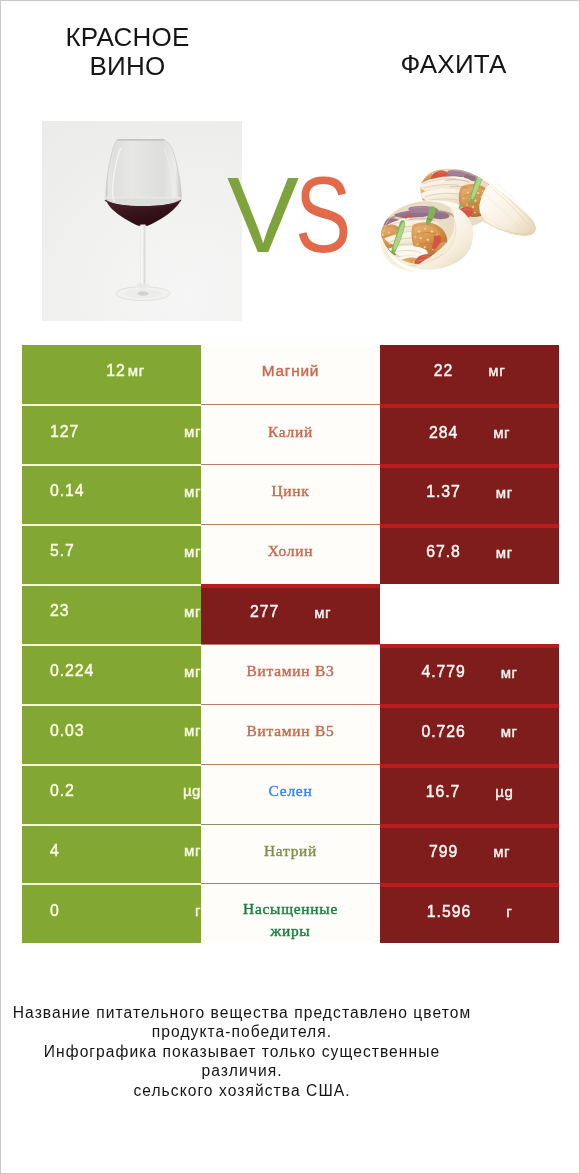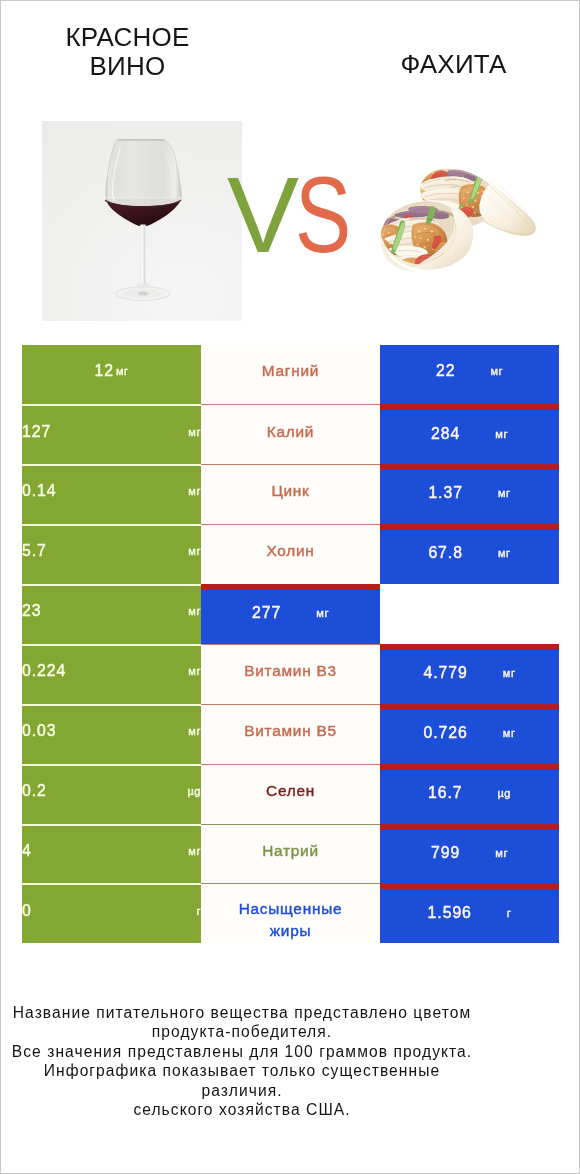--- a/index.html
+++ b/index.html
@@ -13,29 +13,29 @@
   .photo-right{position:absolute;left:378px;top:166px;width:160px;height:118px;overflow:visible;transform:translate(-4px,-3px) scale(1.015,0.925);transform-origin:0 0;}
   .vs{position:absolute;top:160px;left:226px;font-size:108px;font-weight:400;letter-spacing:-1px;line-height:1;}
   .vs .v{color:#7fa33c;}
   .vs .s{color:#e2694a;display:inline-block;transform:scaleX(0.78);transform-origin:left center;margin-left:-3px;}
   .table{position:absolute;left:21px;top:343.6px;width:537px;}
   .row{display:flex;height:59.88px;}
   .cell{width:179px;display:flex;align-items:center;justify-content:center;text-align:center;box-sizing:border-box;}
   .cell>span{position:relative;top:-3.8px;}
   .mid-cell>span{position:relative;top:-3.6px;display:block;max-width:124px;}
   .mid-cell.two-line>span{top:6px;}
-  .left-cell{background:#82a733;color:#fbffe6;}
-  .right-cell{background:#1d4ed8;color:#fff8f2;gap:33px;}
+  .left-cell{background:#82a733;color:#fbffe6;padding-left:28px;}
+  .right-cell{background:#7f1d1d;color:#fff8f2;gap:33px;}
   .mid-cell{background:#fffdfa;font-weight:400;font-size:15.4px;line-height:21.6px;letter-spacing:0.75px;-webkit-text-stroke:0.42px currentColor;}
   .row + .row .left-cell{border-top:2px solid #f4fbd4;justify-content:space-between;}
-  .row + .row .right-cell{border-top:6px solid #b91c1c;align-items:center;}
-  .row + .row .mid-cell{border-top:1.2px solid #bf7b63;}
+  .row + .row .right-cell{border-top:4px solid #b91c1c;align-items:center;}
+  .row + .row .mid-cell{border-top:1.2px solid #bf7b63;font-family:Liberation Serif, serif;}
   .row + .row.win-left .mid-cell{border-top:1.2px solid #8d9463;}
   .num{font-weight:400;font-size:15.8px;letter-spacing:0.95px;-webkit-text-stroke:0.45px currentColor;}
-  .unit{font-size:11px;font-weight:400;margin-left:2px;letter-spacing:0.55px;-webkit-text-stroke:0.4px currentColor;}
+  .unit{font-size:15px;font-weight:400;margin-left:2px;letter-spacing:0.55px;-webkit-text-stroke:0.4px currentColor;}
   .foot{position:absolute;left:0;top:1002px;width:482px;text-align:center;color:#141414;font-size:15.6px;line-height:19.4px;letter-spacing:1.06px;}
 </style>
 </head>
 <body>
 
 <div class="page">
   <div class="hdr">
     <div class="ttl right">ФАХИТА</div>
     <div class="ttl left">КРАСНОЕ ВИНО</div>
     <div class="photo-left">
@@ -463,21 +463,21 @@
         <div class="cell right-cell">
           <span class="num">0.726</span>
           <span class="unit">мг</span>
         </div>
       </div>
       <div class="row win-right">
         <div class="cell left-cell">
           <span class="num">0.2</span>
           <span class="unit">µg</span>
         </div>
-        <div class="cell mid-cell" style="color:#7f1d1d">
+        <div class="cell mid-cell" style="color:#3b82f6">
           <span>Селен</span>
         </div>
         <div class="cell right-cell">
           <span class="num">16.7</span>
           <span class="unit">µg</span>
         </div>
       </div>
       <div class="row win-left">
         <div class="cell left-cell">
           <span class="num">4</span>
@@ -489,29 +489,28 @@
         <div class="cell right-cell">
           <span class="num">799</span>
           <span class="unit">мг</span>
         </div>
       </div>
       <div class="row win-left">
         <div class="cell left-cell">
           <span class="num">0</span>
           <span class="unit">г</span>
         </div>
-        <div class="cell mid-cell two-line" style="color:#1d4ed8">
+        <div class="cell mid-cell two-line" style="color:#15803d">
           <span>Насыщенные жиры</span>
         </div>
         <div class="cell right-cell">
           <span class="num">1.596</span>
           <span class="unit">г</span>
         </div>
       </div>
     </div>
   <div class="foot">
       <div>Название питательного вещества представлено цветом</div>
       <div>продукта-победителя.</div>
-      <div>Все значения представлены для 100 граммов продукта.</div>
       <div>Инфографика показывает только существенные различия.</div>
       <div>сельского хозяйства США.</div>
     </div>
 </div>
 
 </body></html>

